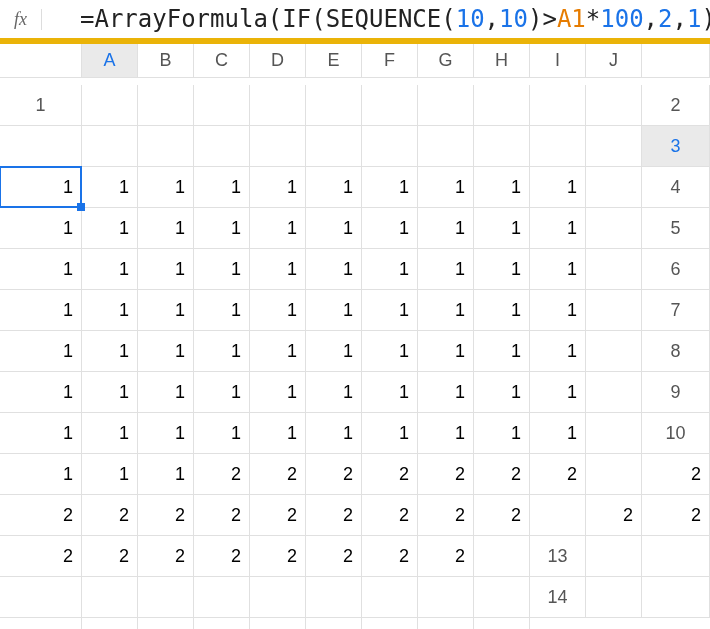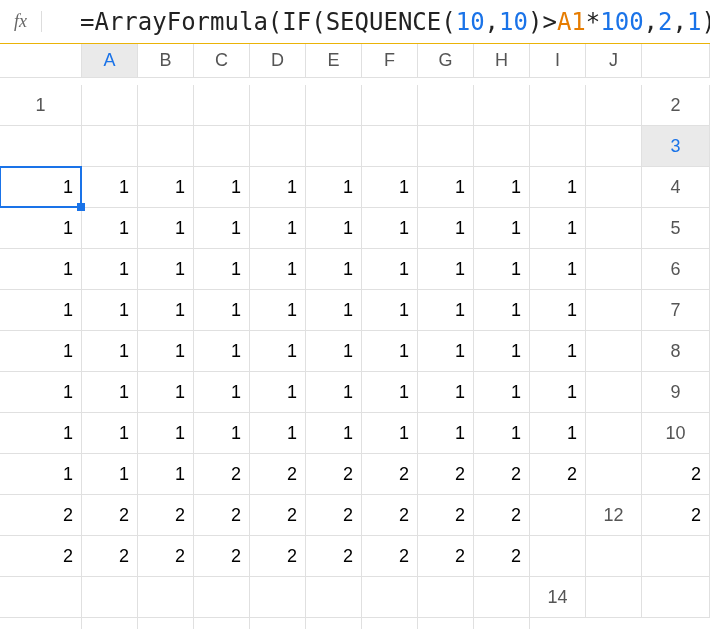--- a/index.html
+++ b/index.html
@@ -11,21 +11,21 @@
       font-family: Arial, sans-serif;
       background: #fff;
       width: 710px;
       height: 629px;
       overflow: hidden;
     }
     .formula-bar {
       display: flex;
       align-items: center;
       height: 44px;
-      border-bottom: 1px solid #eab308;
+      border-bottom: 6px solid #eab308;
       padding: 14px 8px;
     }
     .fx-label {
       font-style: italic;
       font-family: Georgia, serif;
       font-size: 18px;
       color: #666;
       padding: 0 14px 0 6px;
       border-right: 1px solid #ddd;
       margin-right: 10px;
@@ -257,32 +257,32 @@
     <div class="cell">2</div>
     <div class="cell">2</div>
     <div class="cell">2</div>
     <div class="cell">2</div>
     <div class="cell">2</div>
     <div class="cell">2</div>
     <div class="cell">2</div>
     <div class="cell">2</div>
     <div class="cell">2</div>
     <div class="cell trailing"></div>
-    <div class="row-header">12</div>
-    <div class="cell">2</div>
-    <div class="cell">2</div>
-    <div class="cell">2</div>
-    <div class="cell">2</div>
-    <div class="cell">2</div>
-    <div class="cell">2</div>
-    <div class="cell">2</div>
-    <div class="cell">2</div>
-    <div class="cell">2</div>
-    <div class="cell">2</div>
-    <div class="cell trailing"></div>
+    <div class="cell">2</div>
+    <div class="cell">2</div>
+    <div class="cell">2</div>
+    <div class="cell">2</div>
+    <div class="cell">2</div>
+    <div class="cell">2</div>
+    <div class="cell">2</div>
+    <div class="cell">2</div>
+    <div class="cell">2</div>
+    <div class="cell">2</div>
+    <div class="cell trailing"></div>
+    <div class="row-header">13</div>
     <div class="cell"></div>
     <div class="cell"></div>
     <div class="cell"></div>
     <div class="cell"></div>
     <div class="cell"></div>
     <div class="cell"></div>
     <div class="cell"></div>
     <div class="cell"></div>
     <div class="cell"></div>
     <div class="cell"></div>

